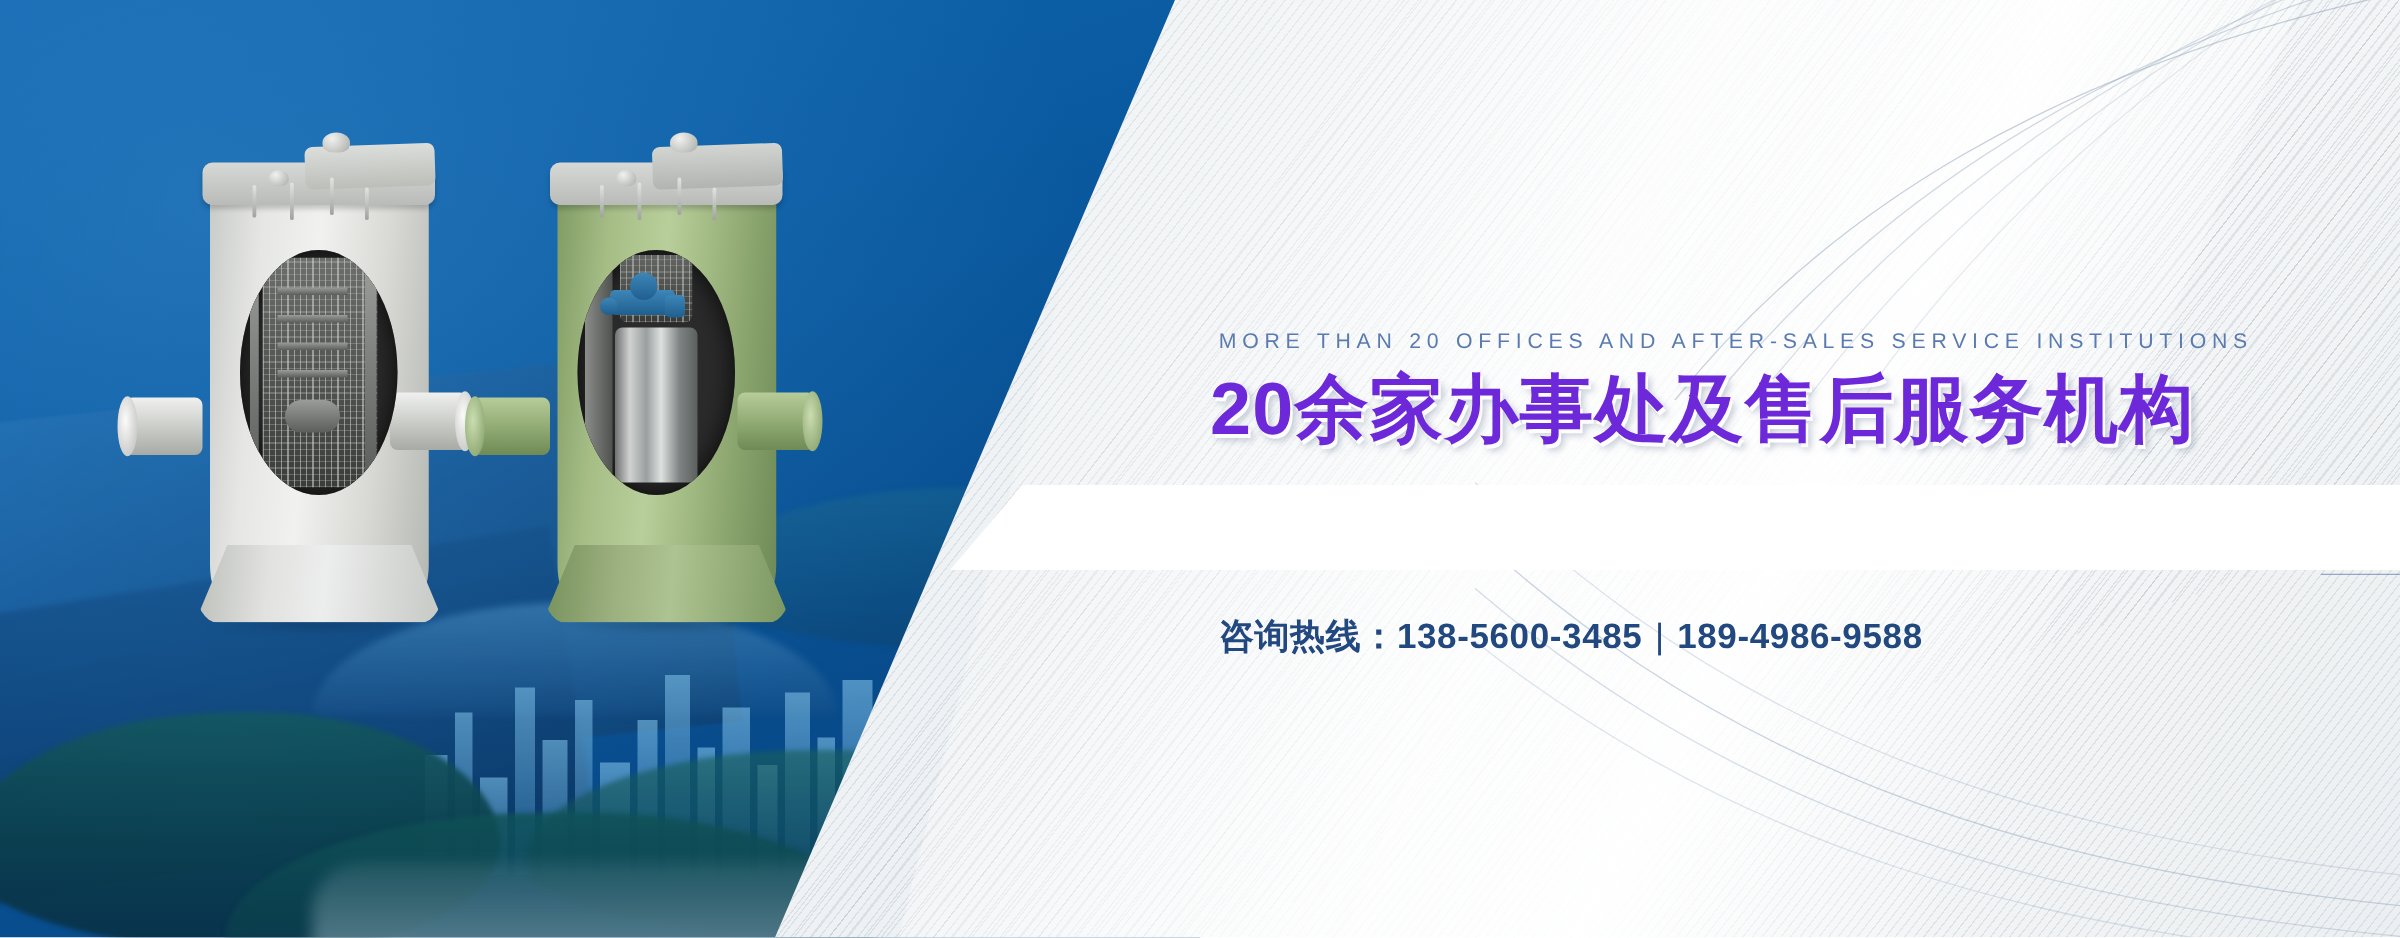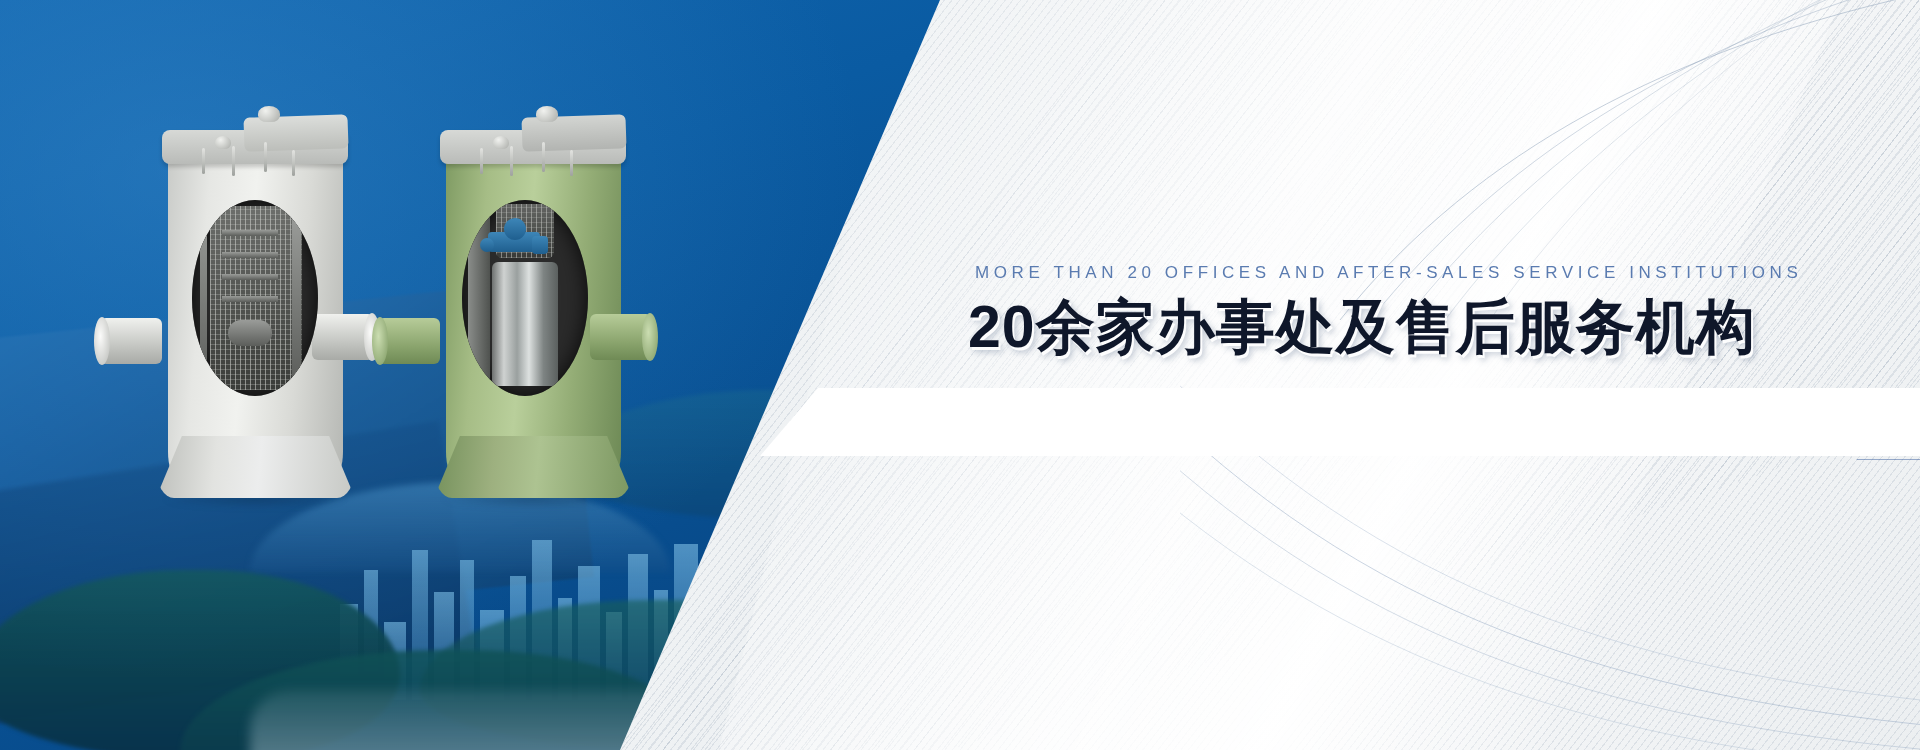--- a/index.html
+++ b/index.html
@@ -168,21 +168,21 @@
     letter-spacing: 4.6px;
     color: #5a7bb0;
     font-weight: 400;
     white-space: nowrap;
   }
   .headline {
     position:absolute;
     left: 968px; top: 288px;
     font-size: 59px;
     font-weight: 700;
-    color: #0f172a;
+    color: #6d28d9;
     letter-spacing: 1px;
     white-space: nowrap;
     text-shadow: 2px 3px 0 rgba(255,255,255,.95), 4px 5px 6px rgba(120,135,160,.45);
   }
 
   .white-bar {
     position:absolute;
     left: 760px; top: 388px;
     width: 1160px; height: 68px;
     background: #ffffff;
@@ -468,14 +468,17 @@
   </div>
 
   <div class="text-block">
     <div class="eyebrow">MORE THAN 20 OFFICES AND AFTER-SALES SERVICE INSTITUTIONS</div>
 
     <div class="headline">20余家办事处及售后服务机构</div>
   </div>
 
   <div class="white-bar"></div>
 
+  <div class="hotline">
+    <span>咨询热线：</span><span>138-5600-3485</span><span class="sep">|</span><span>189-4986-9588</span>
+  </div>
 
 </div>
 
 </body></html>

